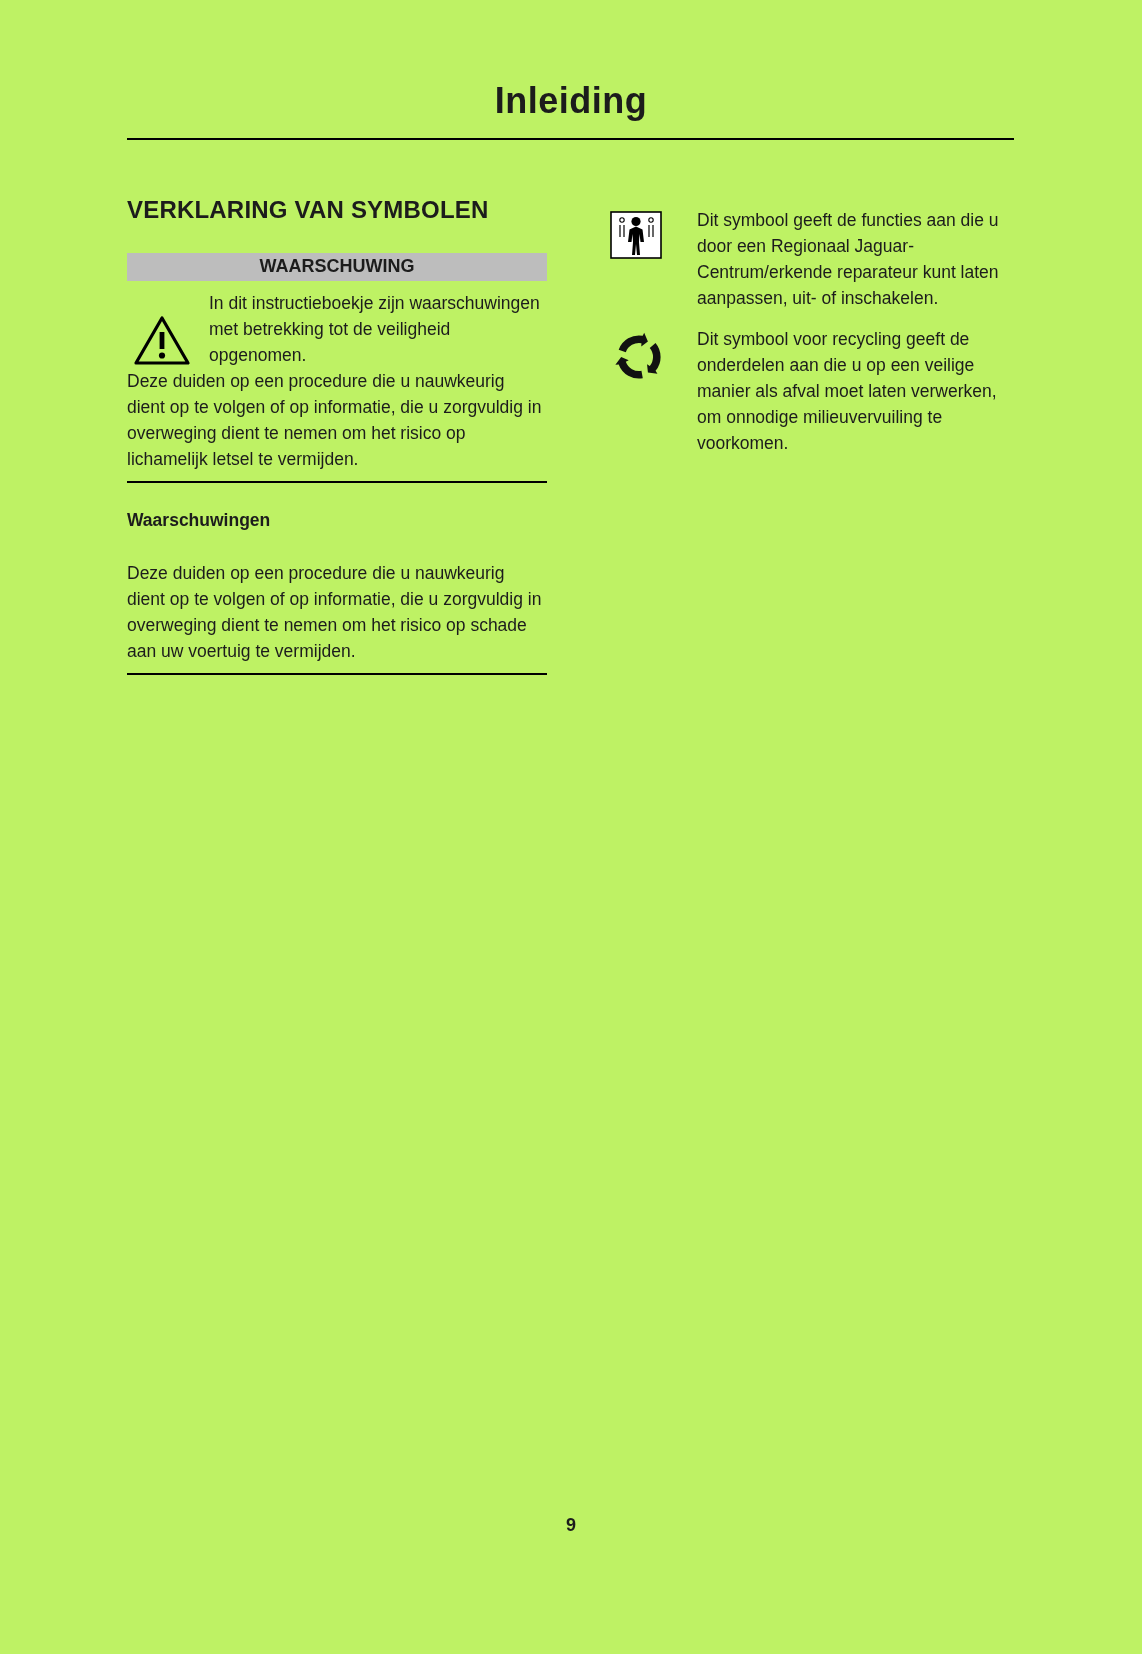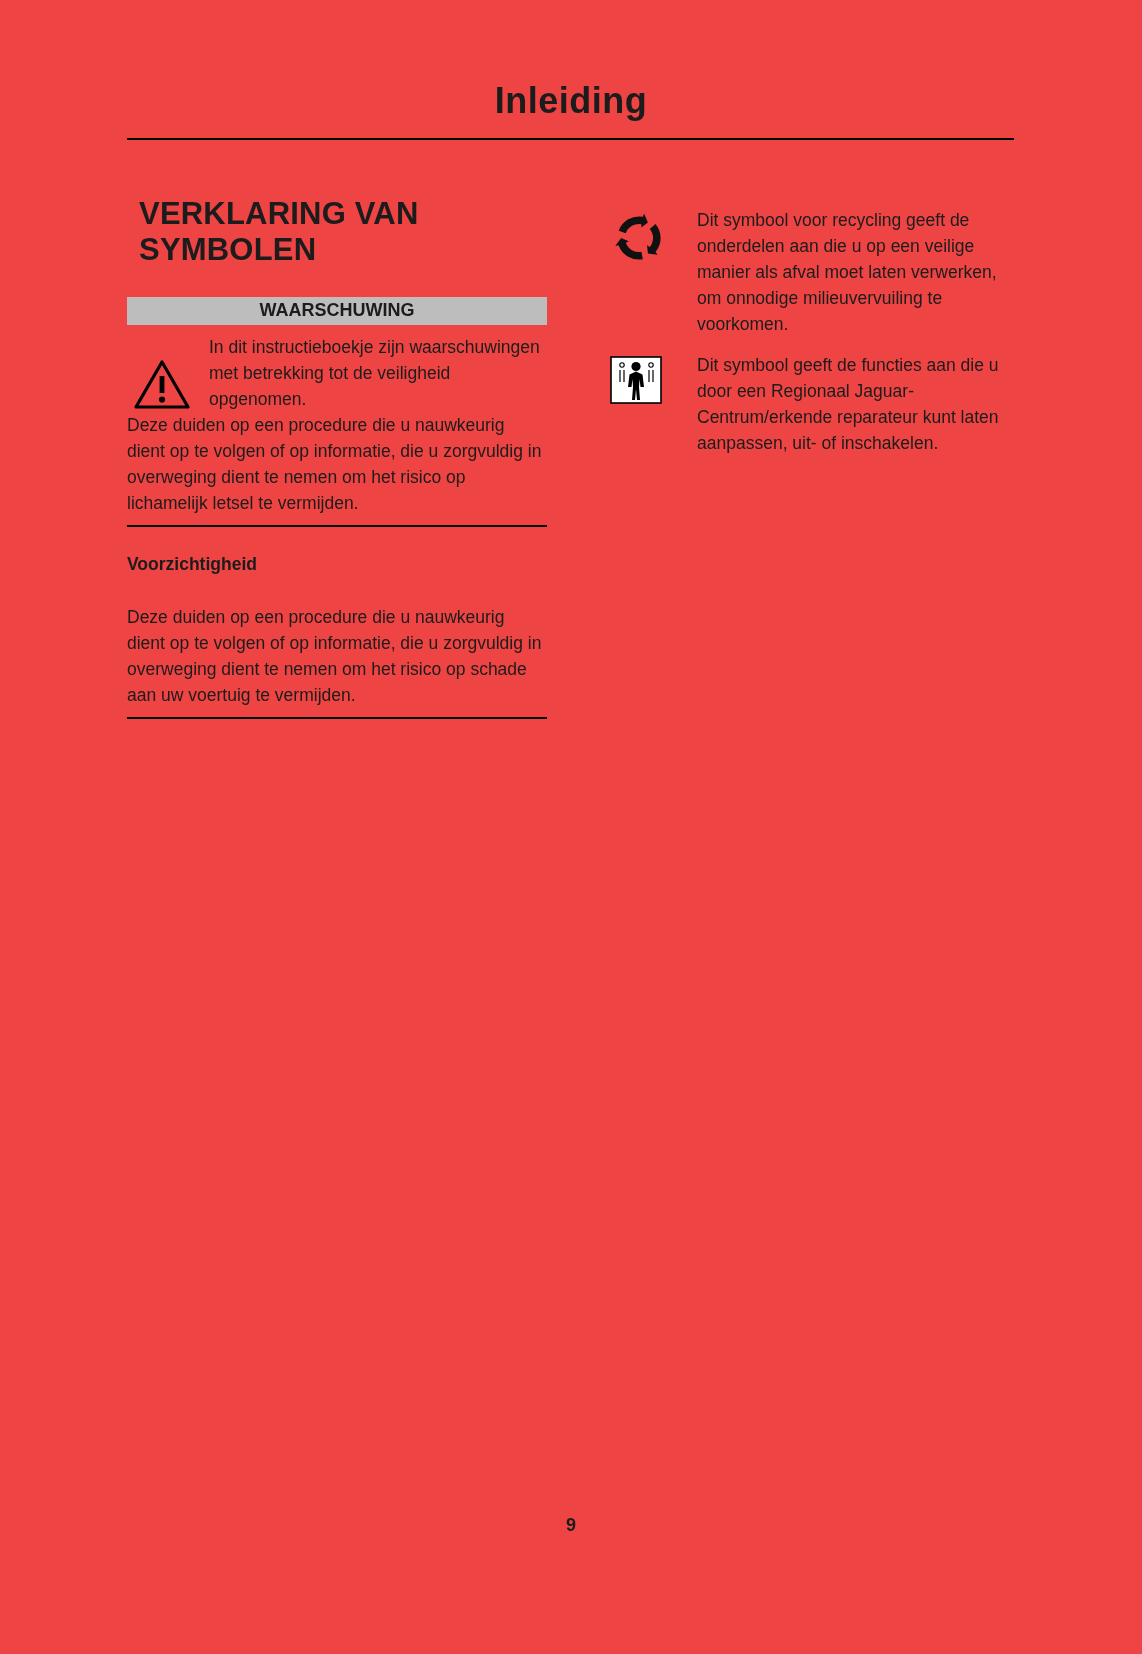--- a/index.html
+++ b/index.html
@@ -1,21 +1,21 @@
 <!DOCTYPE html>
 <html><head>
 <meta charset="utf-8">
 <style>
   html, body { margin: 0; padding: 0; background: #e8e8e8; }
   .page {
     position: relative;
     width: 1142px;
     height: 1654px;
     margin: 0 auto;
-    background: #ef4444;
+    background: #bef264;
     font-family: "Liberation Sans", sans-serif;
     color: #1c1c1c;
     overflow: hidden;
   }
   .page-title {
     padding-top: 80px;
     text-align: center;
     font-size: 36px;
     font-weight: 700;
     letter-spacing: 0.5px;
@@ -27,24 +27,24 @@
     height: 0;
   }
   .columns {
     display: flex;
     margin: 52px 130px 0 127px;
   }
   .col-left { width: 420px; margin-right: 45px; flex: none; }
   .col-right { flex: 1; }
 
   .section-title {
-    font-size: 31px;
+    font-size: 24px;
     font-weight: 700;
     letter-spacing: 0.2px;
-    margin: 4px 0 0 12px;
+    margin: 4px 0 0 0;
   }
   .sub-heading {
     font-size: 17.5px;
     font-weight: 700;
     margin: 27px 0 0 0;
   }
   .warn-box {
     margin-top: 29px;
     border-bottom: 2px solid #000;
     padding-bottom: 9px;
@@ -116,62 +116,62 @@
               <path d="M29 4 L55 49 L3 49 Z" fill="none" stroke="#000" stroke-width="3.2" stroke-linejoin="round"></path>
               <rect x="26.6" y="18" width="4.8" height="17" fill="#000"></rect>
               <circle cx="29" cy="41.5" r="3.1" fill="#000"></circle>
             </svg>
           </div>
           <p class="body-text">In dit instructieboekje zijn waarschuwingen met betrekking tot de veiligheid opgenomen.</p>
         </div>
         <p class="body-text">Deze duiden op een procedure die u nauwkeurig dient op te volgen of op informatie, die u zorgvuldig in overweging dient te nemen om het risico op lichamelijk letsel te vermijden.</p>
       </div>
 
-      <div class="sub-heading">Voorzichtigheid</div>
+      <div class="sub-heading">Waarschuwingen</div>
 
       <div class="warn-box">
         <p class="body-text">Deze duiden op een procedure die u nauwkeurig dient op te volgen of op informatie, die u zorgvuldig in overweging dient te nemen om het risico op schade aan uw voertuig te vermijden.</p>
       </div>
 
     </div>
 
     <div class="col-right">
 
-
-      <div class="symbol-row">
-        <div class="symbol-icon-cell">
-          <svg width="58" height="54" viewBox="0 0 100 100" aria-hidden="true">
-            <g fill="#111">
-              <path d="M12.4 36.4 A40 40 0 0 1 56.9 10.6 L59.6 5.0 L66.5 21.4 L54.2 30.4 L54.5 24.4 A26 26 0 0 0 25.6 41.1 Z" transform="rotate(0 50 50)"></path>
-              <path d="M12.4 36.4 A40 40 0 0 1 56.9 10.6 L59.6 5.0 L66.5 21.4 L54.2 30.4 L54.5 24.4 A26 26 0 0 0 25.6 41.1 Z" transform="rotate(120 50 50)"></path>
-              <path d="M12.4 36.4 A40 40 0 0 1 56.9 10.6 L59.6 5.0 L66.5 21.4 L54.2 30.4 L54.5 24.4 A26 26 0 0 0 25.6 41.1 Z" transform="rotate(240 50 50)"></path>
-            </g>
-          </svg>
-        </div>
-        <p class="body-text">Dit symbool voor recycling geeft de onderdelen aan die u op een veilige manier als afval moet laten verwerken, om onnodige milieuvervuiling te voorkomen.</p>
-      </div>
 
       <div class="symbol-row">
         <div class="symbol-icon-cell">
           <svg width="52" height="48" viewBox="0 0 52 48" aria-hidden="true">
             <rect x="1" y="1" width="50" height="46" fill="#fff" stroke="#000" stroke-width="1.6"></rect>
 
             <circle cx="12" cy="9" r="2.2" fill="none" stroke="#000" stroke-width="1.1"></circle>
             <circle cx="41" cy="9" r="2.2" fill="none" stroke="#000" stroke-width="1.1"></circle>
             <line x1="10" y1="14" x2="10" y2="26" stroke="#000" stroke-width="1.2"></line>
             <line x1="14" y1="14" x2="14" y2="26" stroke="#000" stroke-width="1.2"></line>
             <line x1="39" y1="14" x2="39" y2="26" stroke="#000" stroke-width="1.2"></line>
             <line x1="43" y1="14" x2="43" y2="26" stroke="#000" stroke-width="1.2"></line>
 
             <circle cx="26" cy="10.5" r="4.6" fill="#000"></circle>
             <path d="M26 15.5 L19.5 18.5 L18 31 L21.5 31 L22.5 23 L23 31 L22 44 L25 44 L26 33 L27 44 L30 44 L29 31 L29.5 23 L30.5 31 L34 31 L32.5 18.5 Z" fill="#000"></path>
           </svg>
         </div>
         <p class="body-text">Dit symbool geeft de functies aan die u door een Regionaal Jaguar-Centrum/erkende reparateur kunt laten aanpassen, uit- of inschakelen.</p>
       </div>
 
+      <div class="symbol-row">
+        <div class="symbol-icon-cell">
+          <svg width="58" height="54" viewBox="0 0 100 100" aria-hidden="true">
+            <g fill="#111">
+              <path d="M12.4 36.4 A40 40 0 0 1 56.9 10.6 L59.6 5.0 L66.5 21.4 L54.2 30.4 L54.5 24.4 A26 26 0 0 0 25.6 41.1 Z" transform="rotate(0 50 50)"></path>
+              <path d="M12.4 36.4 A40 40 0 0 1 56.9 10.6 L59.6 5.0 L66.5 21.4 L54.2 30.4 L54.5 24.4 A26 26 0 0 0 25.6 41.1 Z" transform="rotate(120 50 50)"></path>
+              <path d="M12.4 36.4 A40 40 0 0 1 56.9 10.6 L59.6 5.0 L66.5 21.4 L54.2 30.4 L54.5 24.4 A26 26 0 0 0 25.6 41.1 Z" transform="rotate(240 50 50)"></path>
+            </g>
+          </svg>
+        </div>
+        <p class="body-text">Dit symbool voor recycling geeft de onderdelen aan die u op een veilige manier als afval moet laten verwerken, om onnodige milieuvervuiling te voorkomen.</p>
+      </div>
+
     </div>
 
   </div>
 
   <div class="page-number">9</div>
 
 </div>
 
 </body></html>

